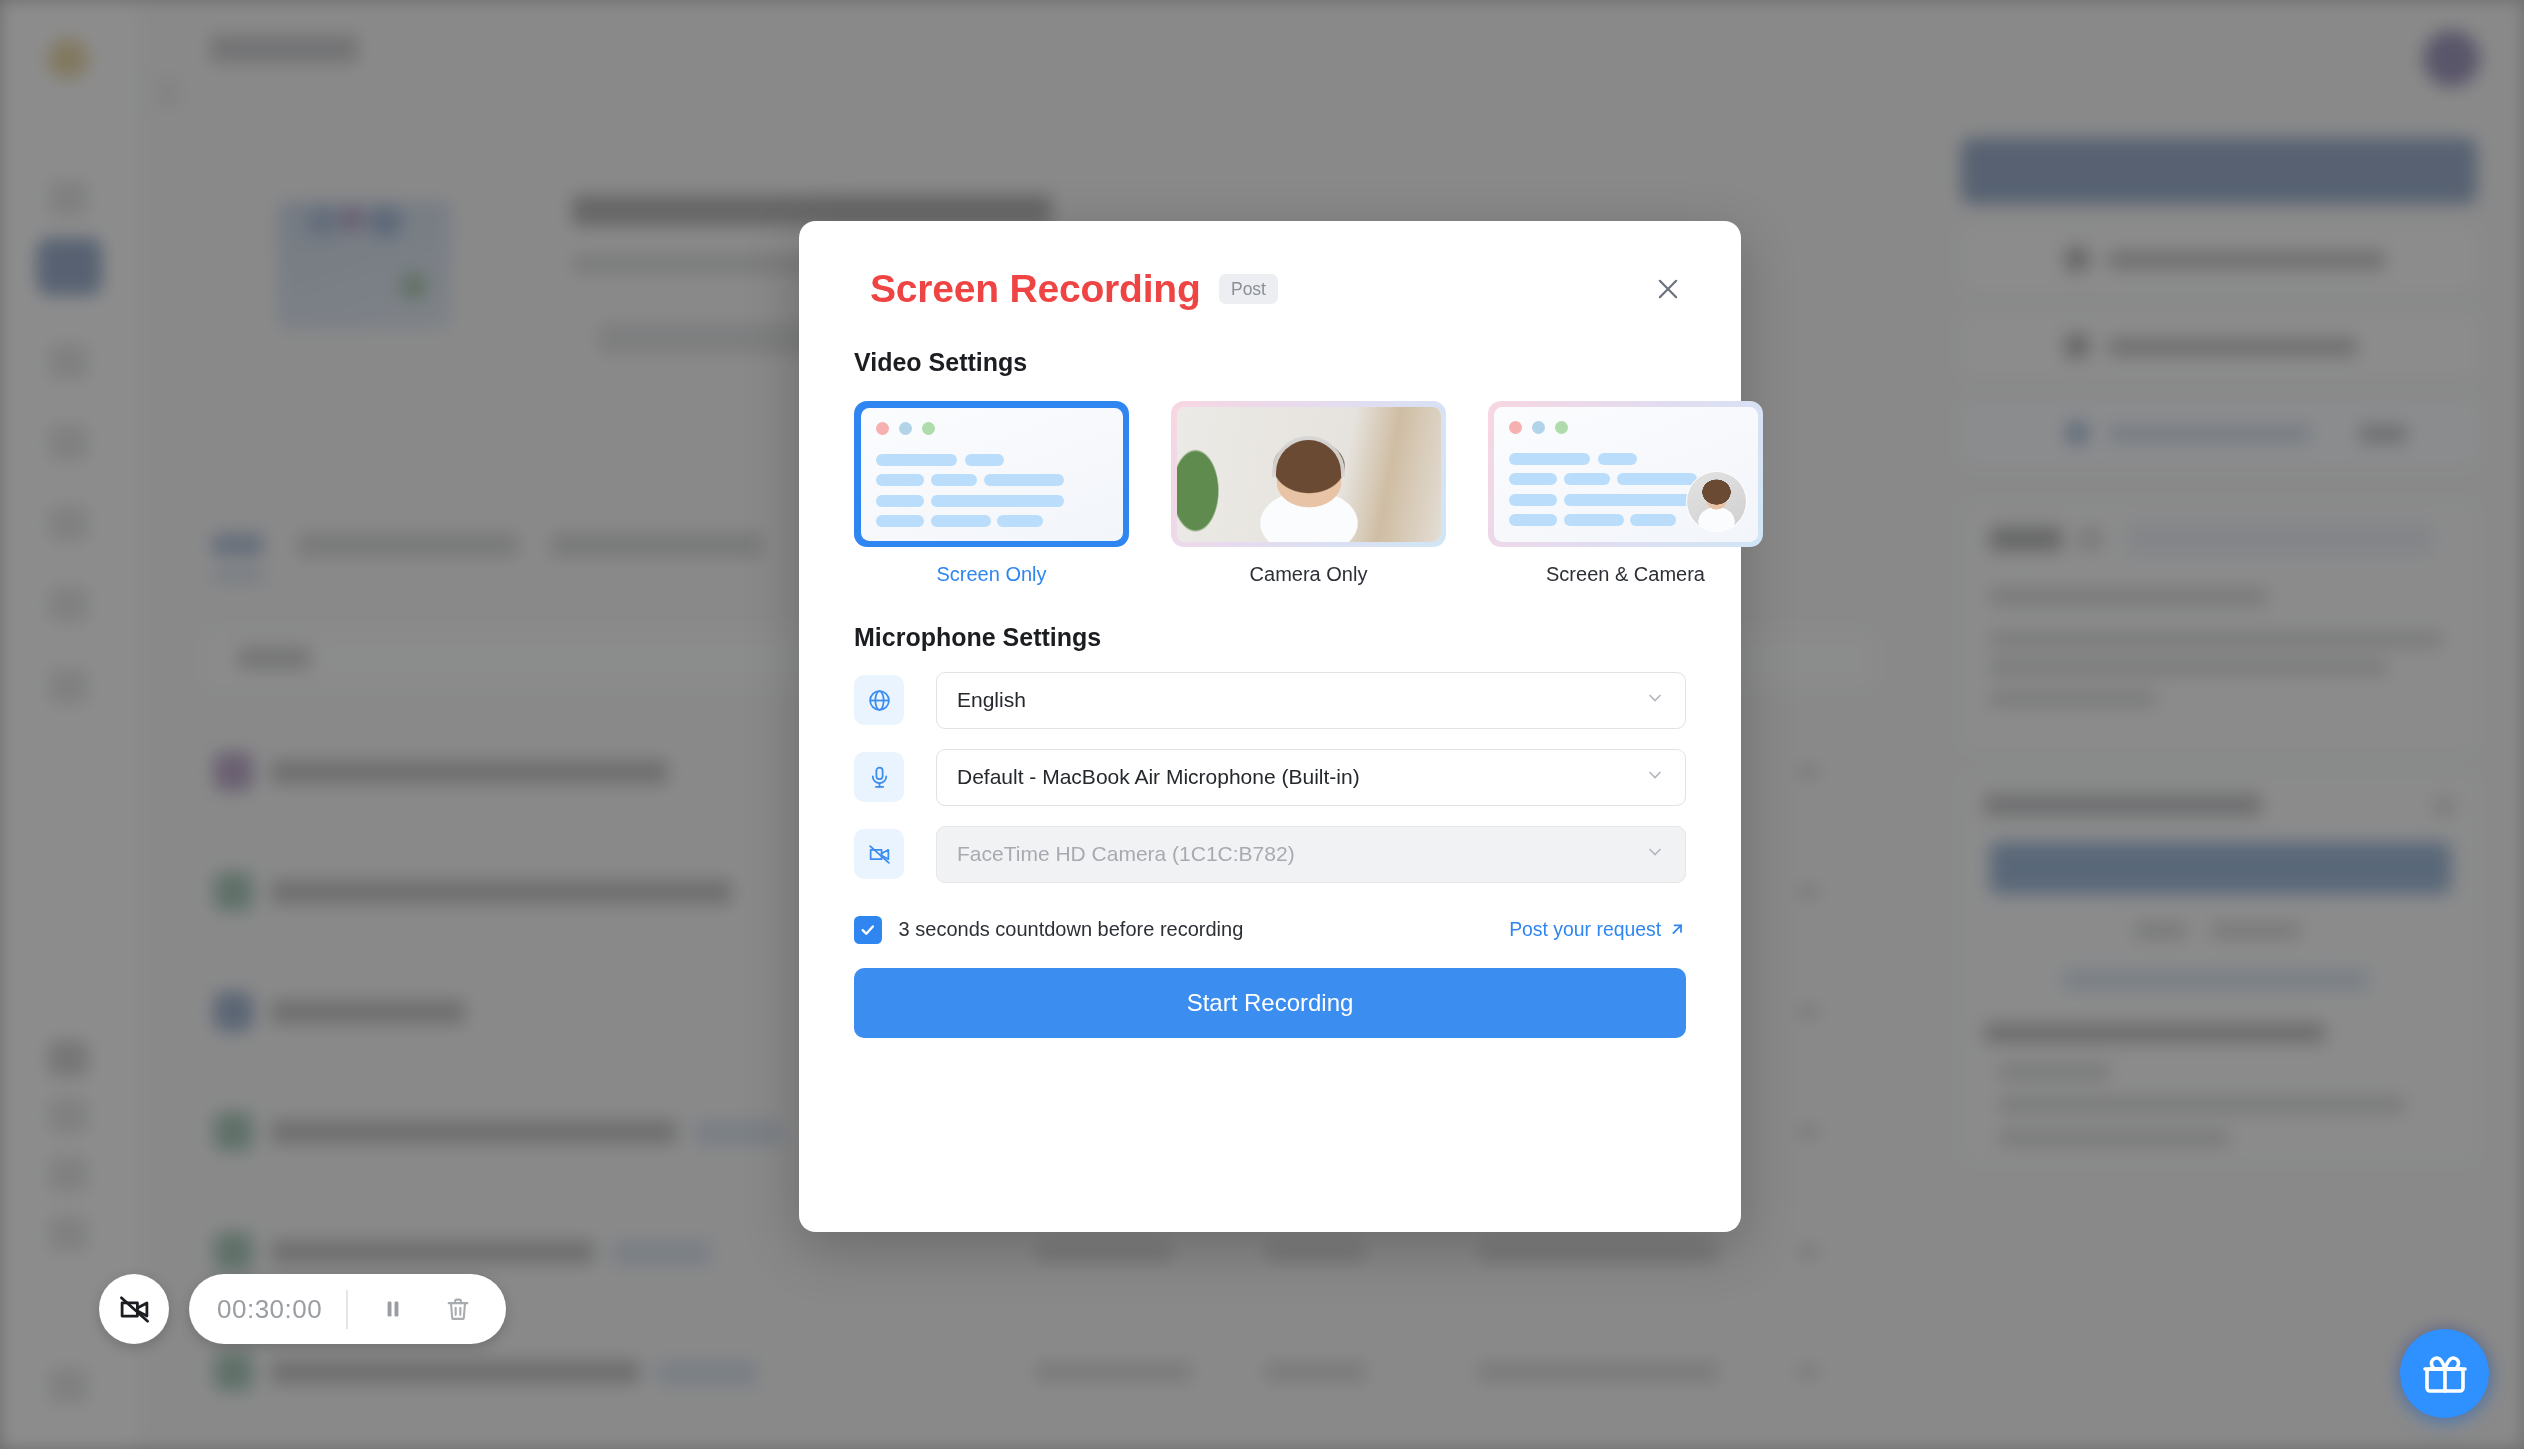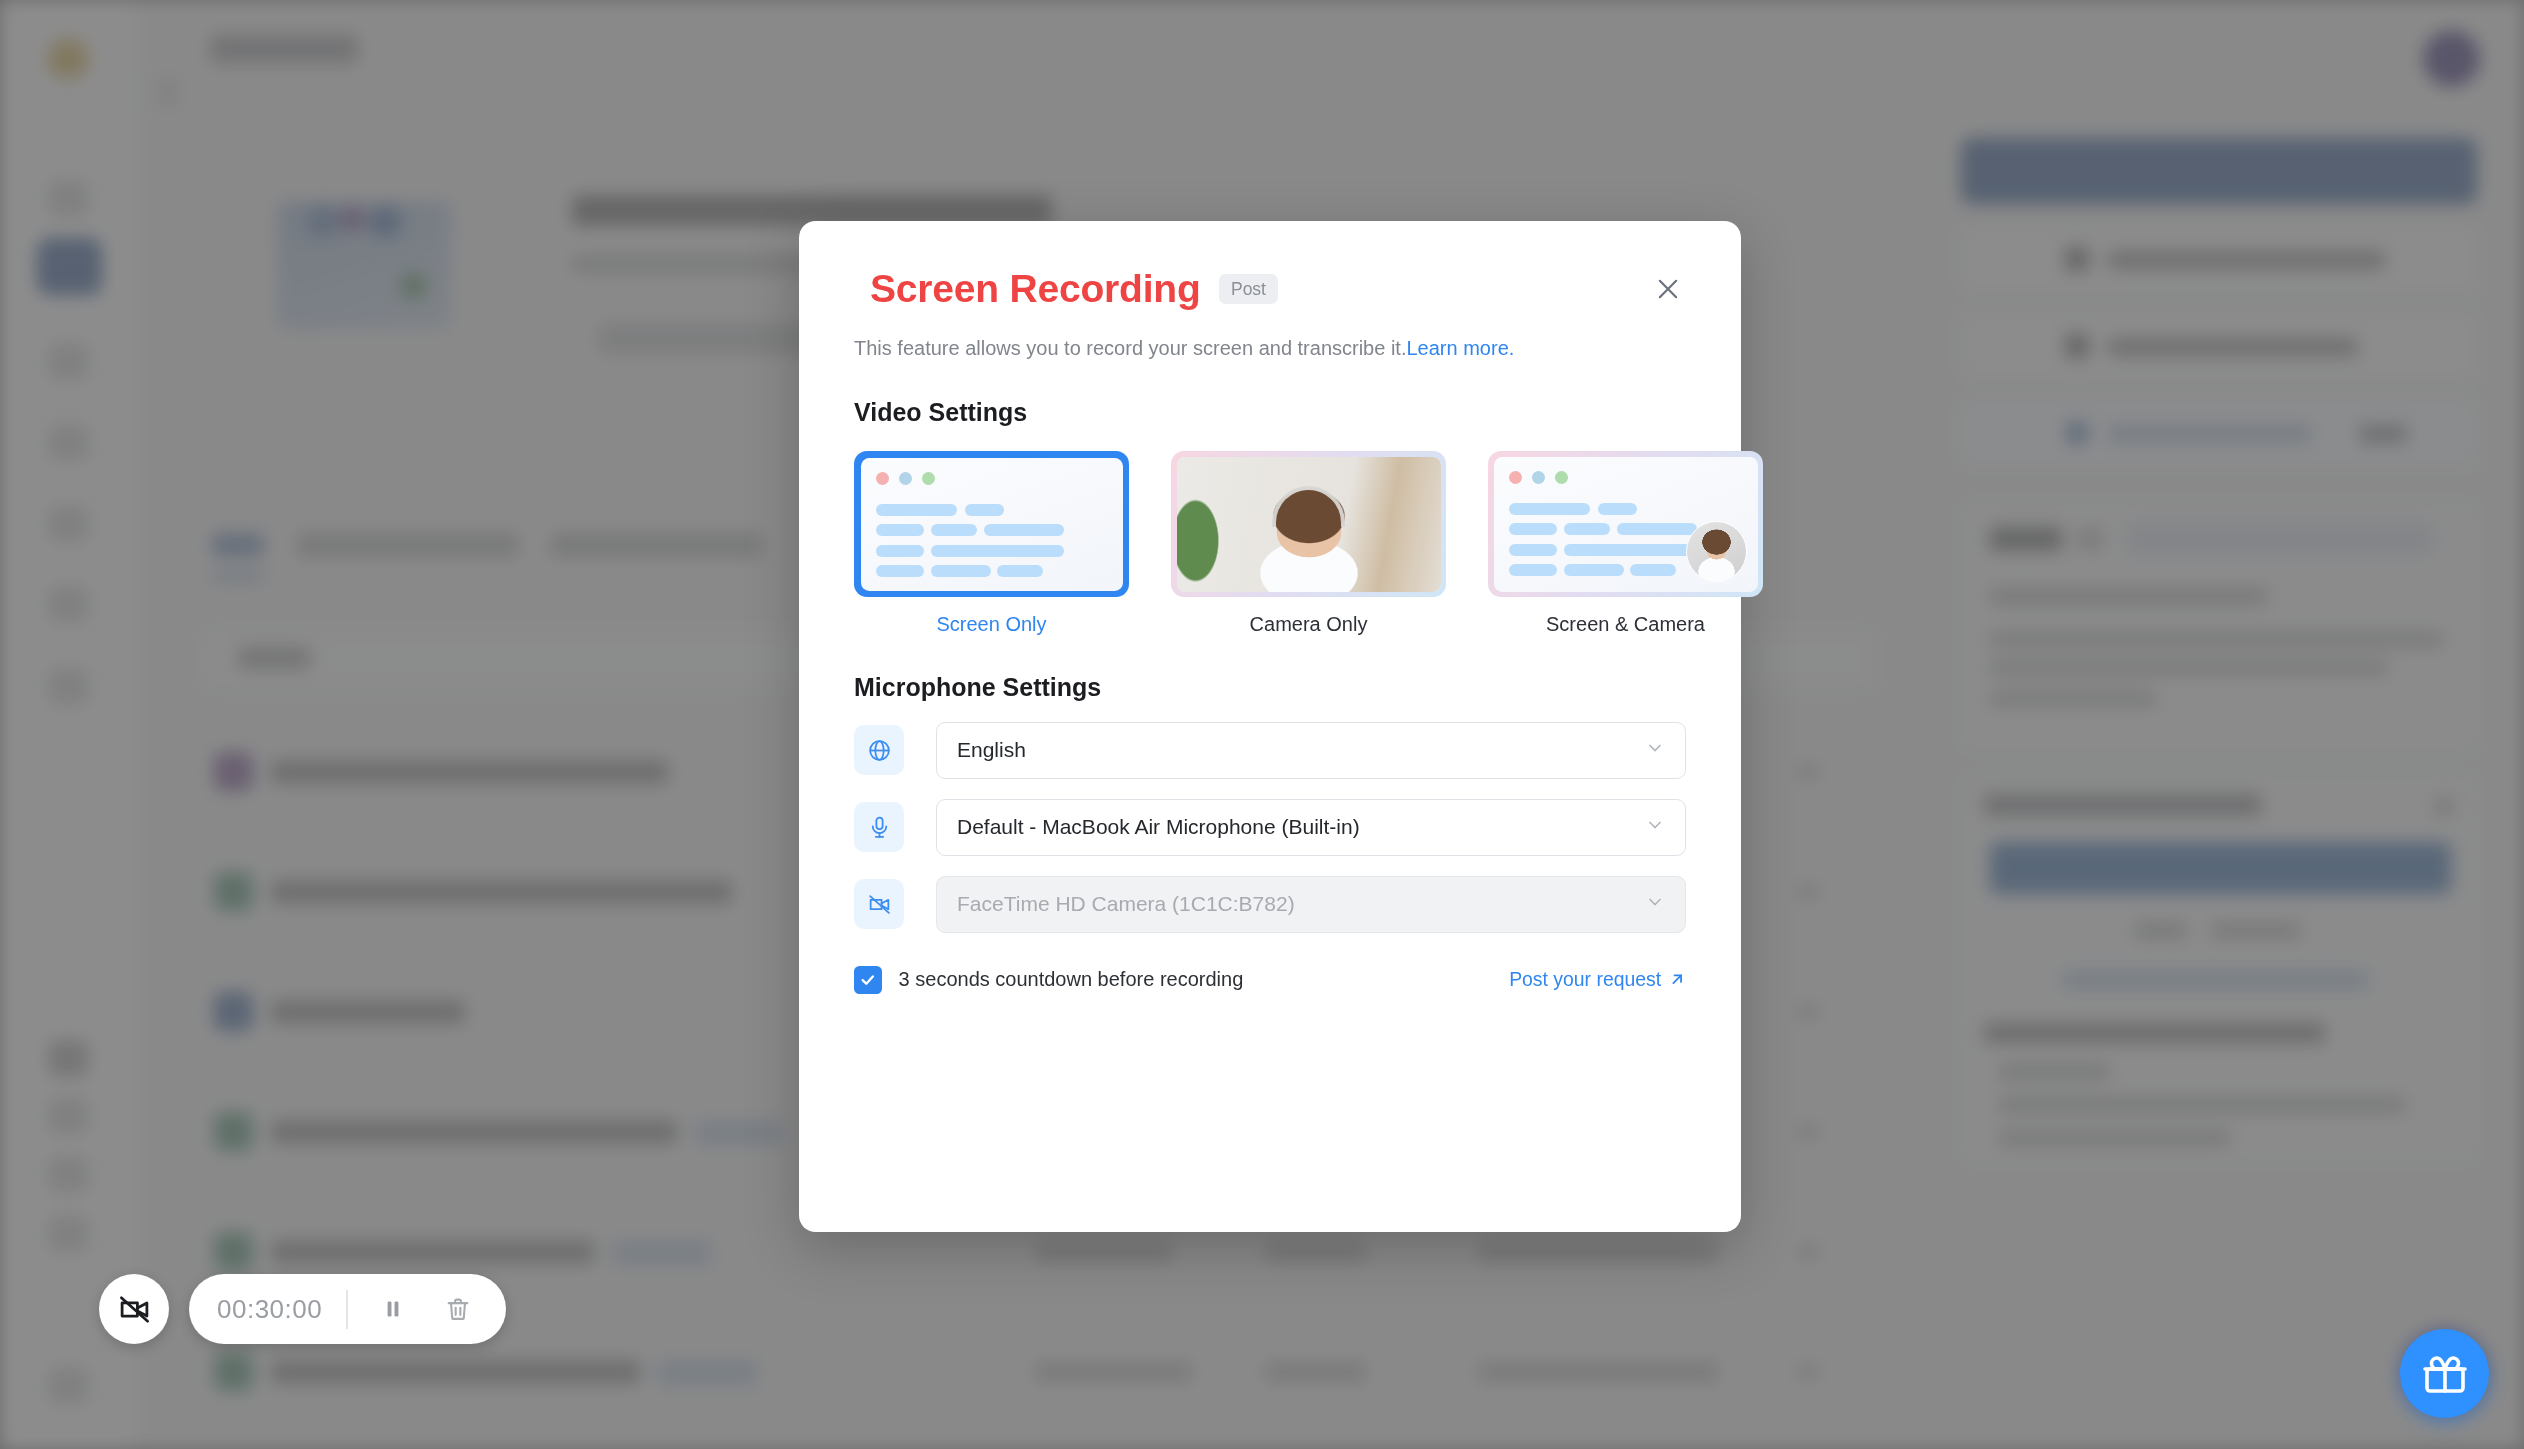--- a/index.html
+++ b/index.html
@@ -326,23 +326,20 @@
   <div class="modal-head">
     <div class="modal-title">Screen Recording</div>
     <div class="beta-badge">Post</div>
     <div class="close-btn">
       <svg width="28" height="28" viewBox="0 0 24 24" fill="none" stroke="#6b7280" stroke-width="1.9" stroke-linecap="round">
         <path d="M5 5 L19 19 M19 5 L5 19"></path>
       </svg>
     </div>
   </div>
 
-  <div class="modal-sub">
-    <span>This feature allows you to record your screen and transcribe it.</span><a href="#">Learn more.</a>
-  </div>
 
   <div class="section-title">Video Settings</div>
 
   <div class="video-opts">
 
     <div class="vopt selected">
       <div class="vopt-frame">
         <div class="vopt-inner">
           <div class="dots">
               <i></i>
@@ -469,20 +466,21 @@
     <div class="check-label">3 seconds countdown before recording</div>
     <a class="post-link" href="#">
       <span>Post your request</span>
       <svg width="18.4" height="18.4" viewBox="0 0 24 24" fill="none" stroke="#2f86f0" stroke-width="2.3" stroke-linecap="round" stroke-linejoin="round">
           <path d="M7 17L17 7"></path>
           <path d="M8.5 7H17v8.5"></path>
         </svg>
     </a>
   </div>
 
+  <button class="start-btn">Start Recording</button>
 </div>
 
 <div id="rec-controls">
   <div class="cam-toggle">
     <svg width="35" height="35" viewBox="0 0 24 24" fill="none" stroke="#1b1d21" stroke-width="1.9" stroke-linecap="round" stroke-linejoin="round">
       <path d="M3.5 7.5h10.5v9H3.5z"></path>
         <path d="M14 11l6.5-3.5v9L14 13"></path>
         <path d="M3 4l18 16"></path>
     </svg>
   </div>

